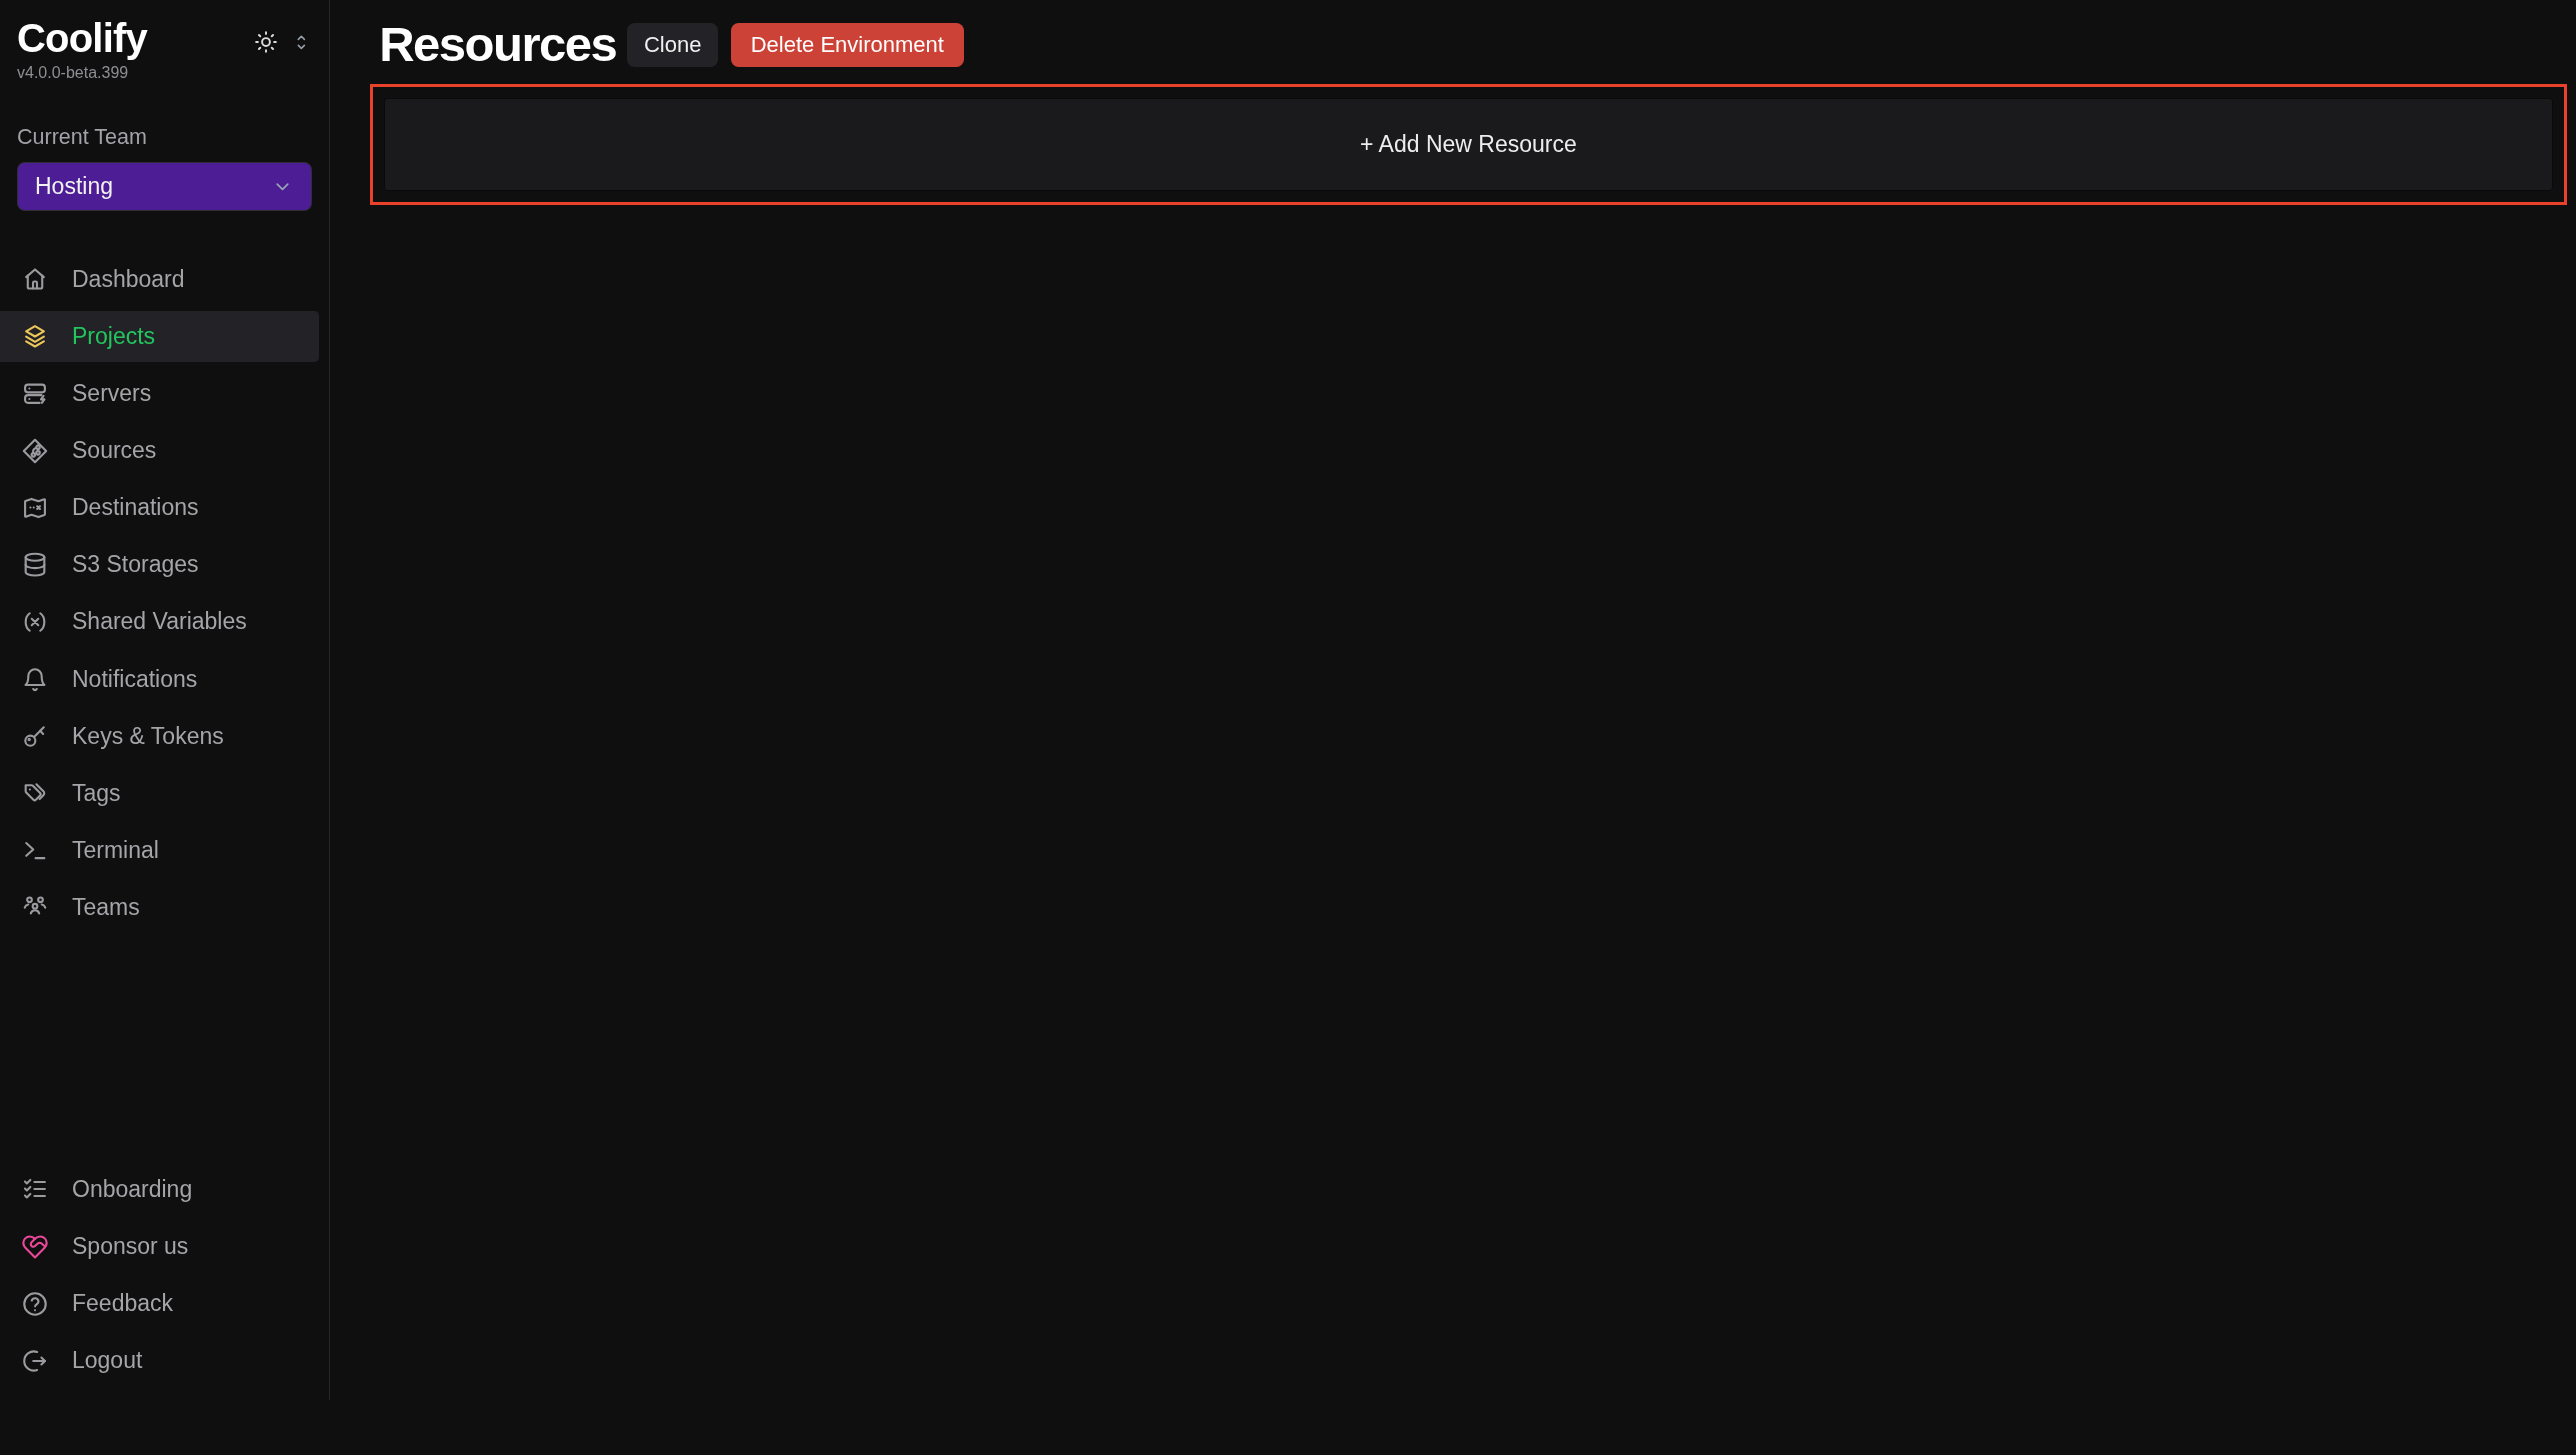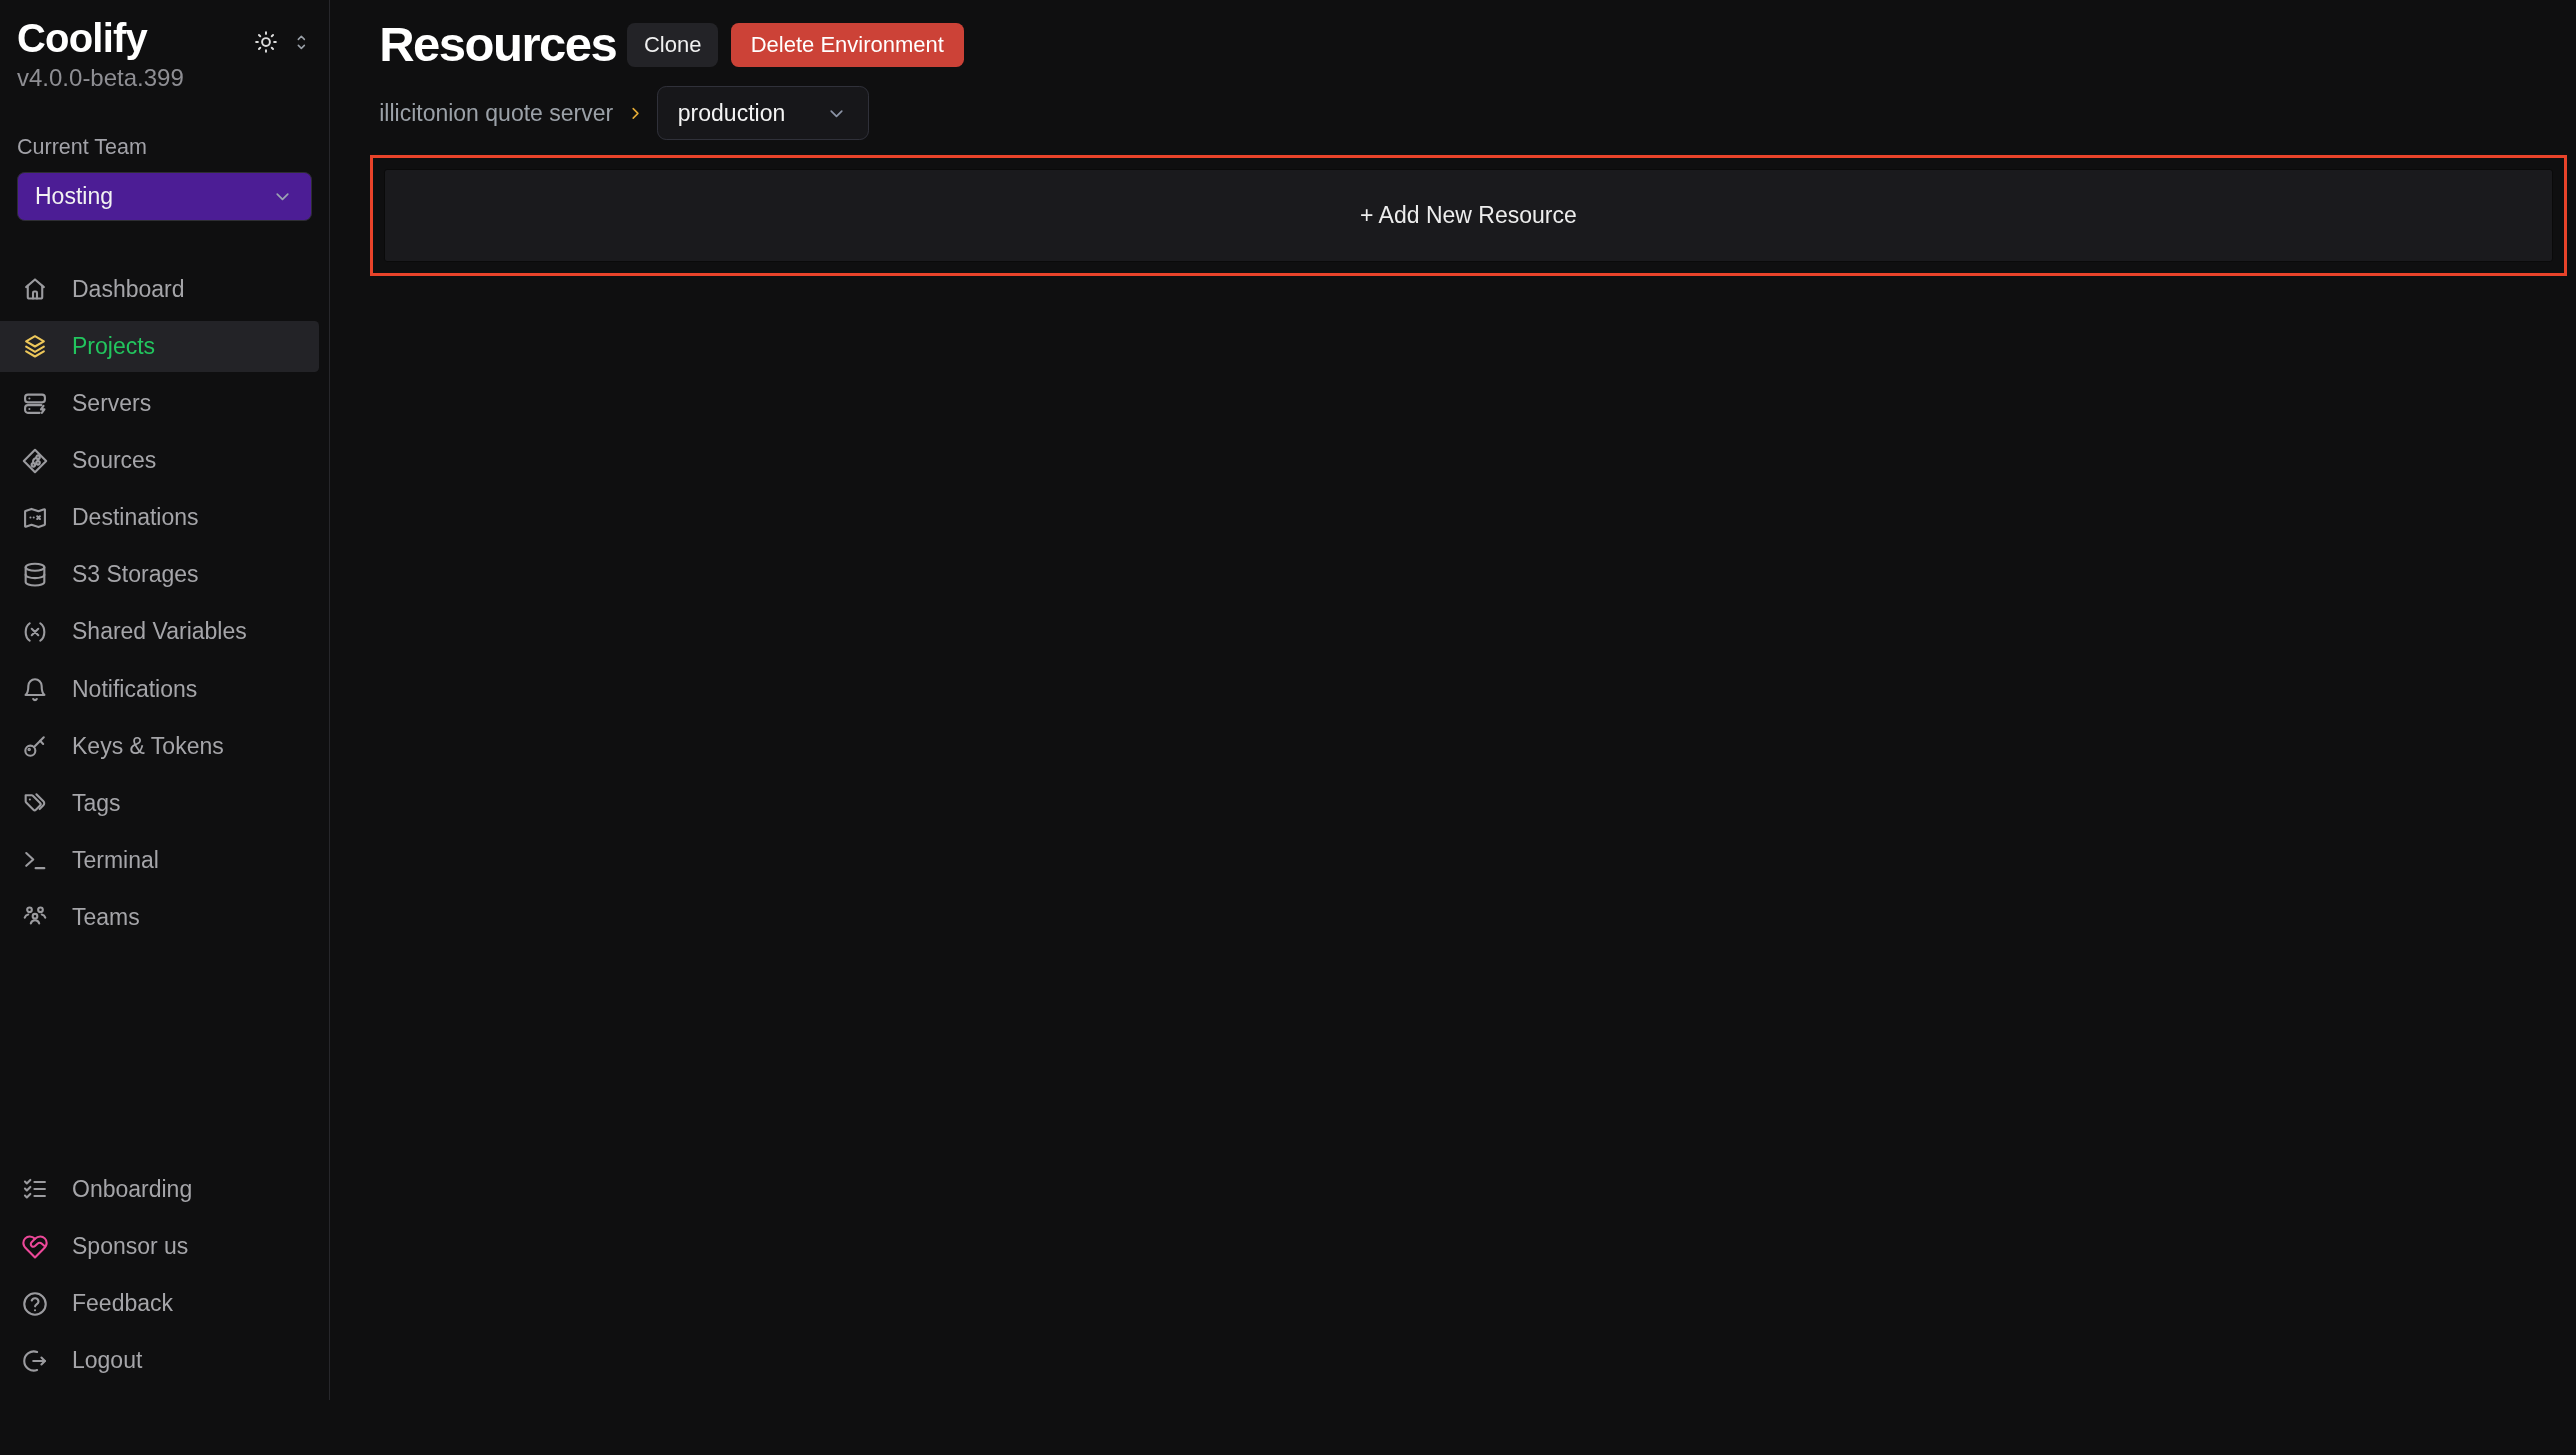--- a/index.html
+++ b/index.html
@@ -20,21 +20,21 @@
     display: flex; flex-direction: column;
     padding: 17px 0 7.7px;
     background: #0f0f10;
   }
   .logo-row { display: flex; justify-content: space-between; align-items: flex-start; padding: 0 17px; }
   .logo { margin: 0; font-size: 40px; font-weight: 700; color: #ffffff; letter-spacing: -0.8px; line-height: 1.05; }
   .theme-controls { display: flex; align-items: center; gap: 12.3px; margin-top: 12.3px; }
   .icon-btn { background: none; border: none; padding: 0; cursor: pointer; display: flex; align-items: center; }
   .sun { color: #dcdcdc; } .sun svg { width: 26px; height: 26px; }
   .unfold { color: #9aa0a8; } .unfold svg { width: 20.7px; height: 20.7px; }
-  .version { padding: 0 17px; margin-top: 5.4px; font-size: 24px; color: #8e8e93; }
+  .version { padding: 0 17px; margin-top: 5.4px; font-size: 16px; color: #8e8e93; }
 
   .team-label { margin-top: 43px; padding: 0 17px; font-size: 21.5px; color: #a2a2a8; }
   .team-select {
     margin: 11.5px 17px 0; height: 49px;
     background: #4c1d95; border: 0.8px solid #2e2e33; border-radius: 7.7px;
     display: flex; align-items: center; justify-content: space-between;
     padding: 0 17px; cursor: pointer;
   }
   .team-select .val { font-size: 23px; color: #f2f2f2; }
   .team-select svg { width: 23px; height: 23px; color: #9aa3b2; }
@@ -279,34 +279,20 @@
   </aside>
 
   <main>
 
     <div class="header-row">
       <h2 class="page-title">Resources</h2>
       <button class="btn btn-clone">Clone</button>
       <button class="btn btn-delete">Delete Environment</button>
     </div>
 
-    <div class="breadcrumb-row">
-      <span class="crumb-project">illicitonion quote server</span>
-      <span class="crumb-sep">
-        <svg class="ic" viewBox="0 0 24 24" stroke-width="2.6">
-            <path d="m9.5 6.5 5.5 5.5-5.5 5.5"></path>
-          </svg>
-      </span>
-      <div class="env-select">
-        <span class="val">production</span>
-        <svg class="ic" viewBox="0 0 24 24">
-            <path d="m6.5 9.5 5.5 5.5 5.5-5.5"></path>
-          </svg>
-      </div>
-    </div>
 
     <div class="annotation-box">
       <button class="add-resource-btn">+ Add New Resource</button>
     </div>
 
   </main>
 </div>
 
 
 </body></html>

